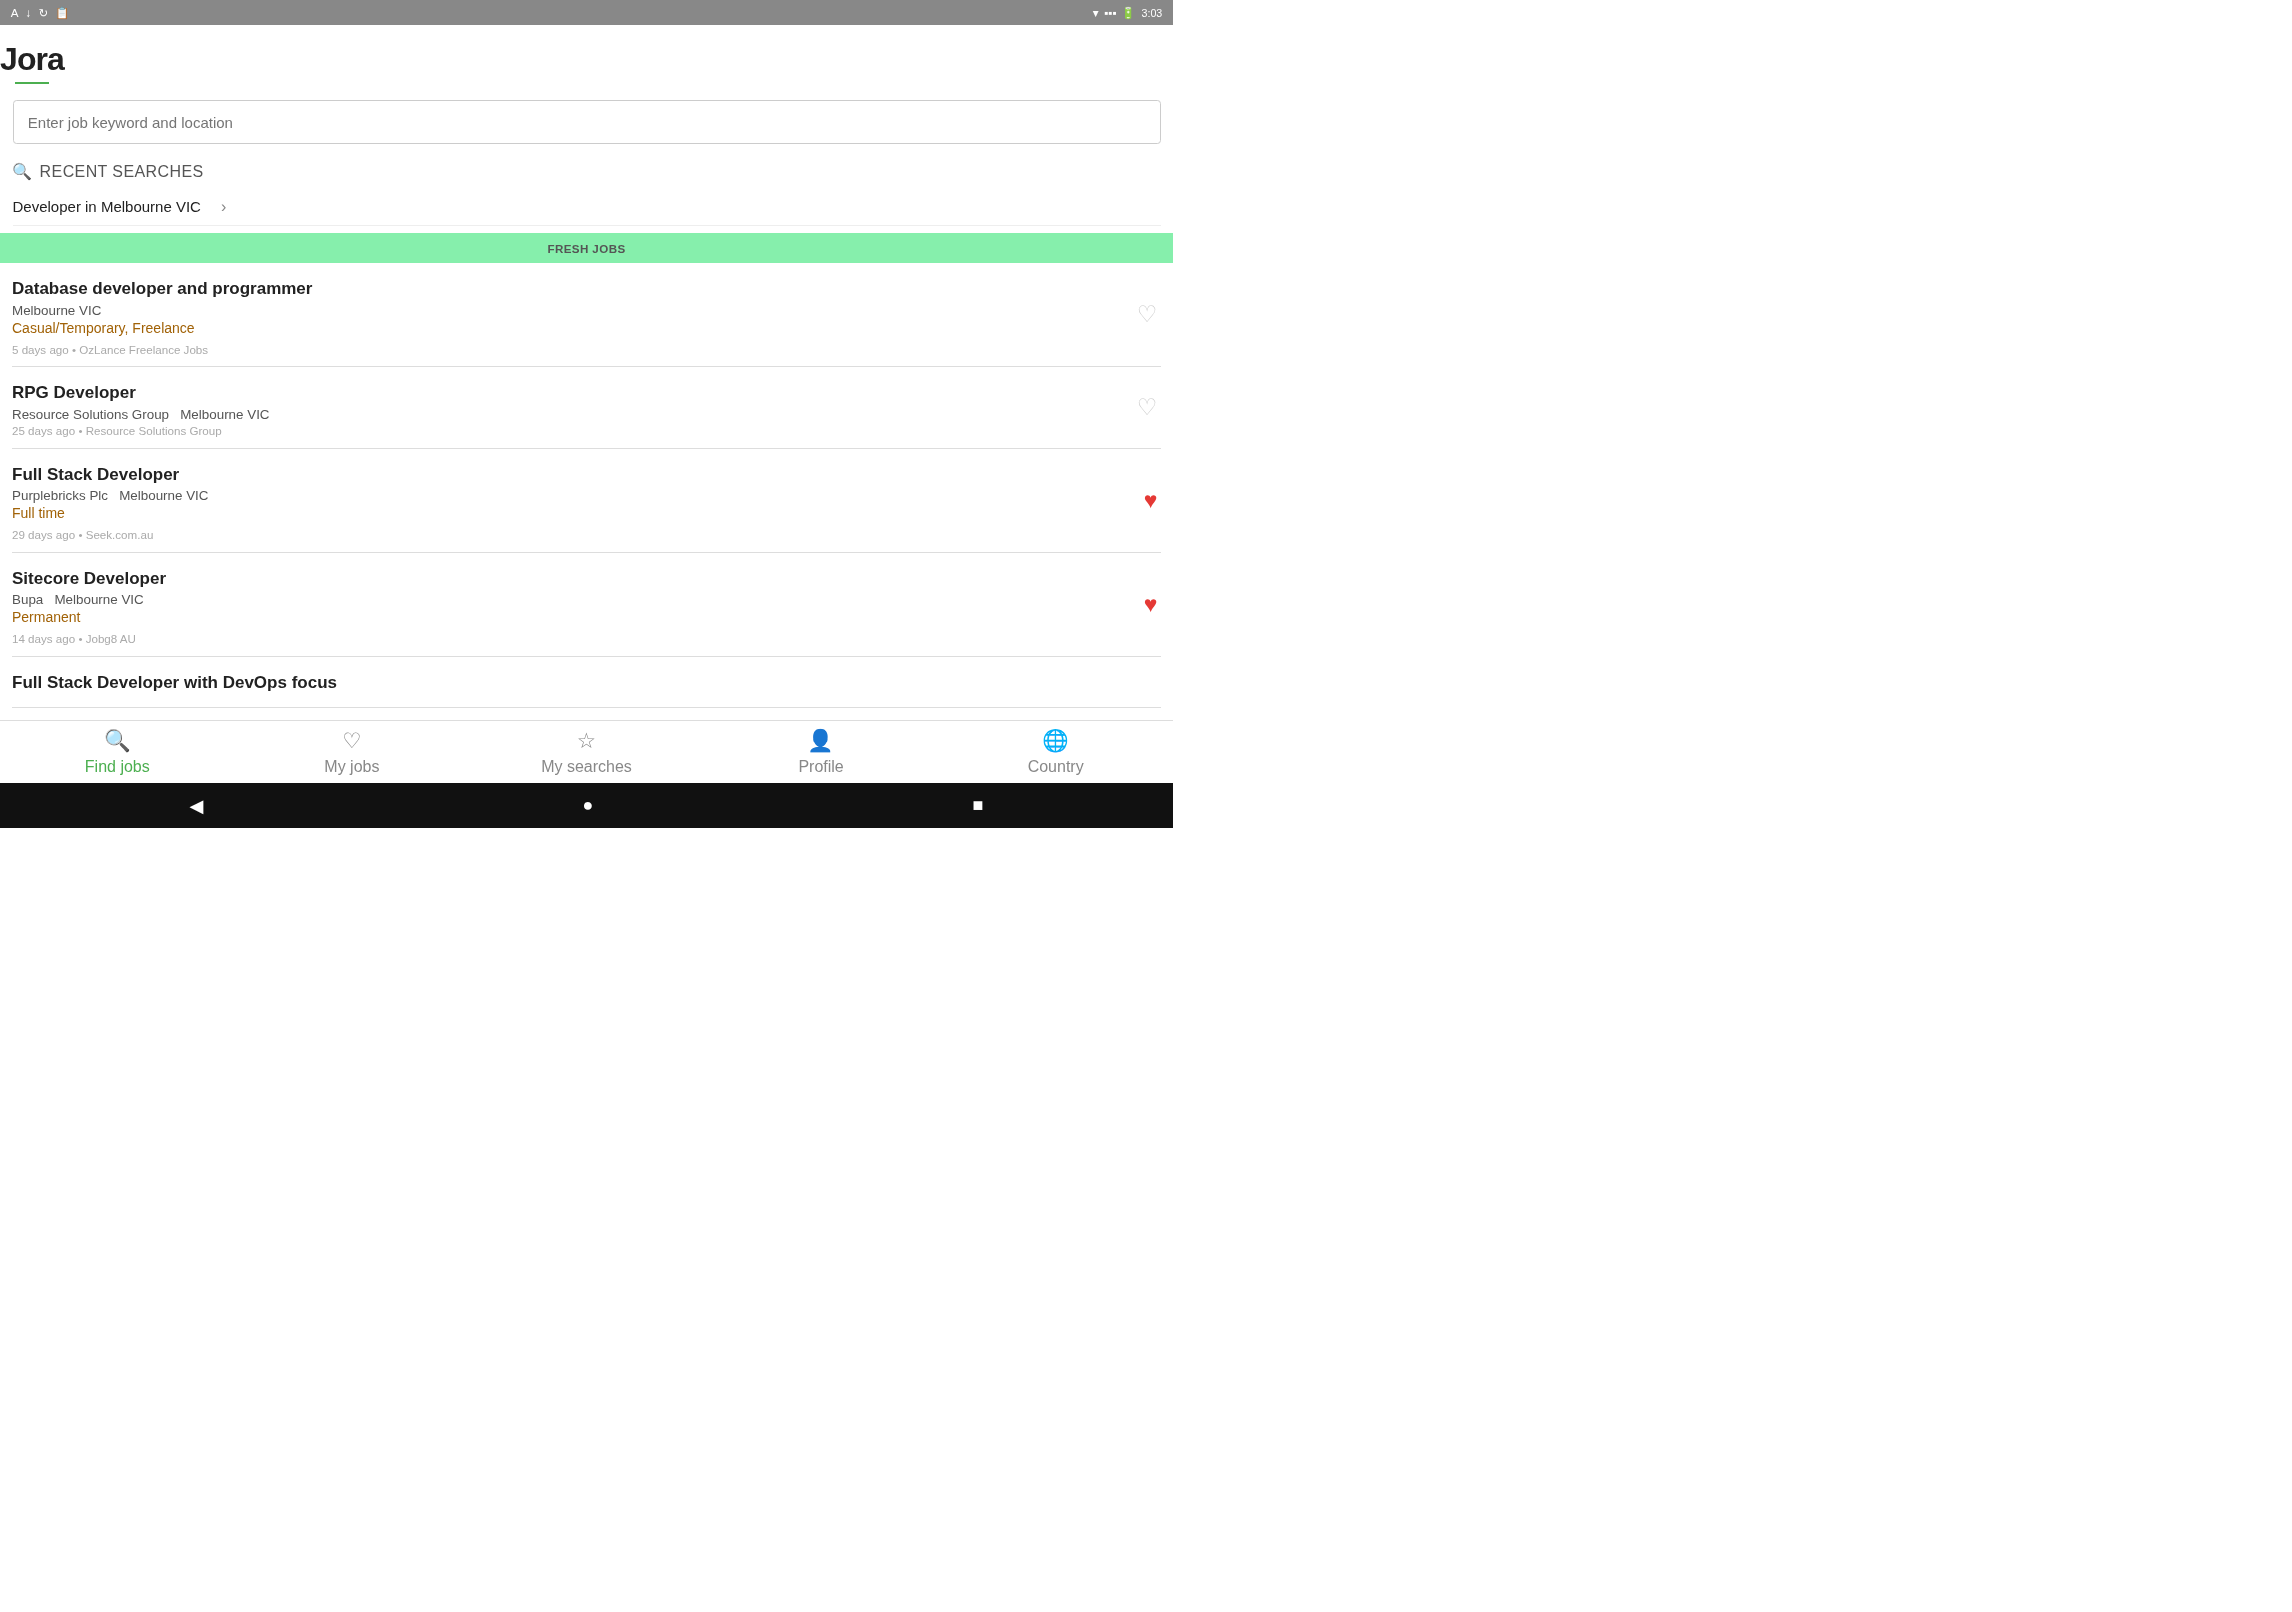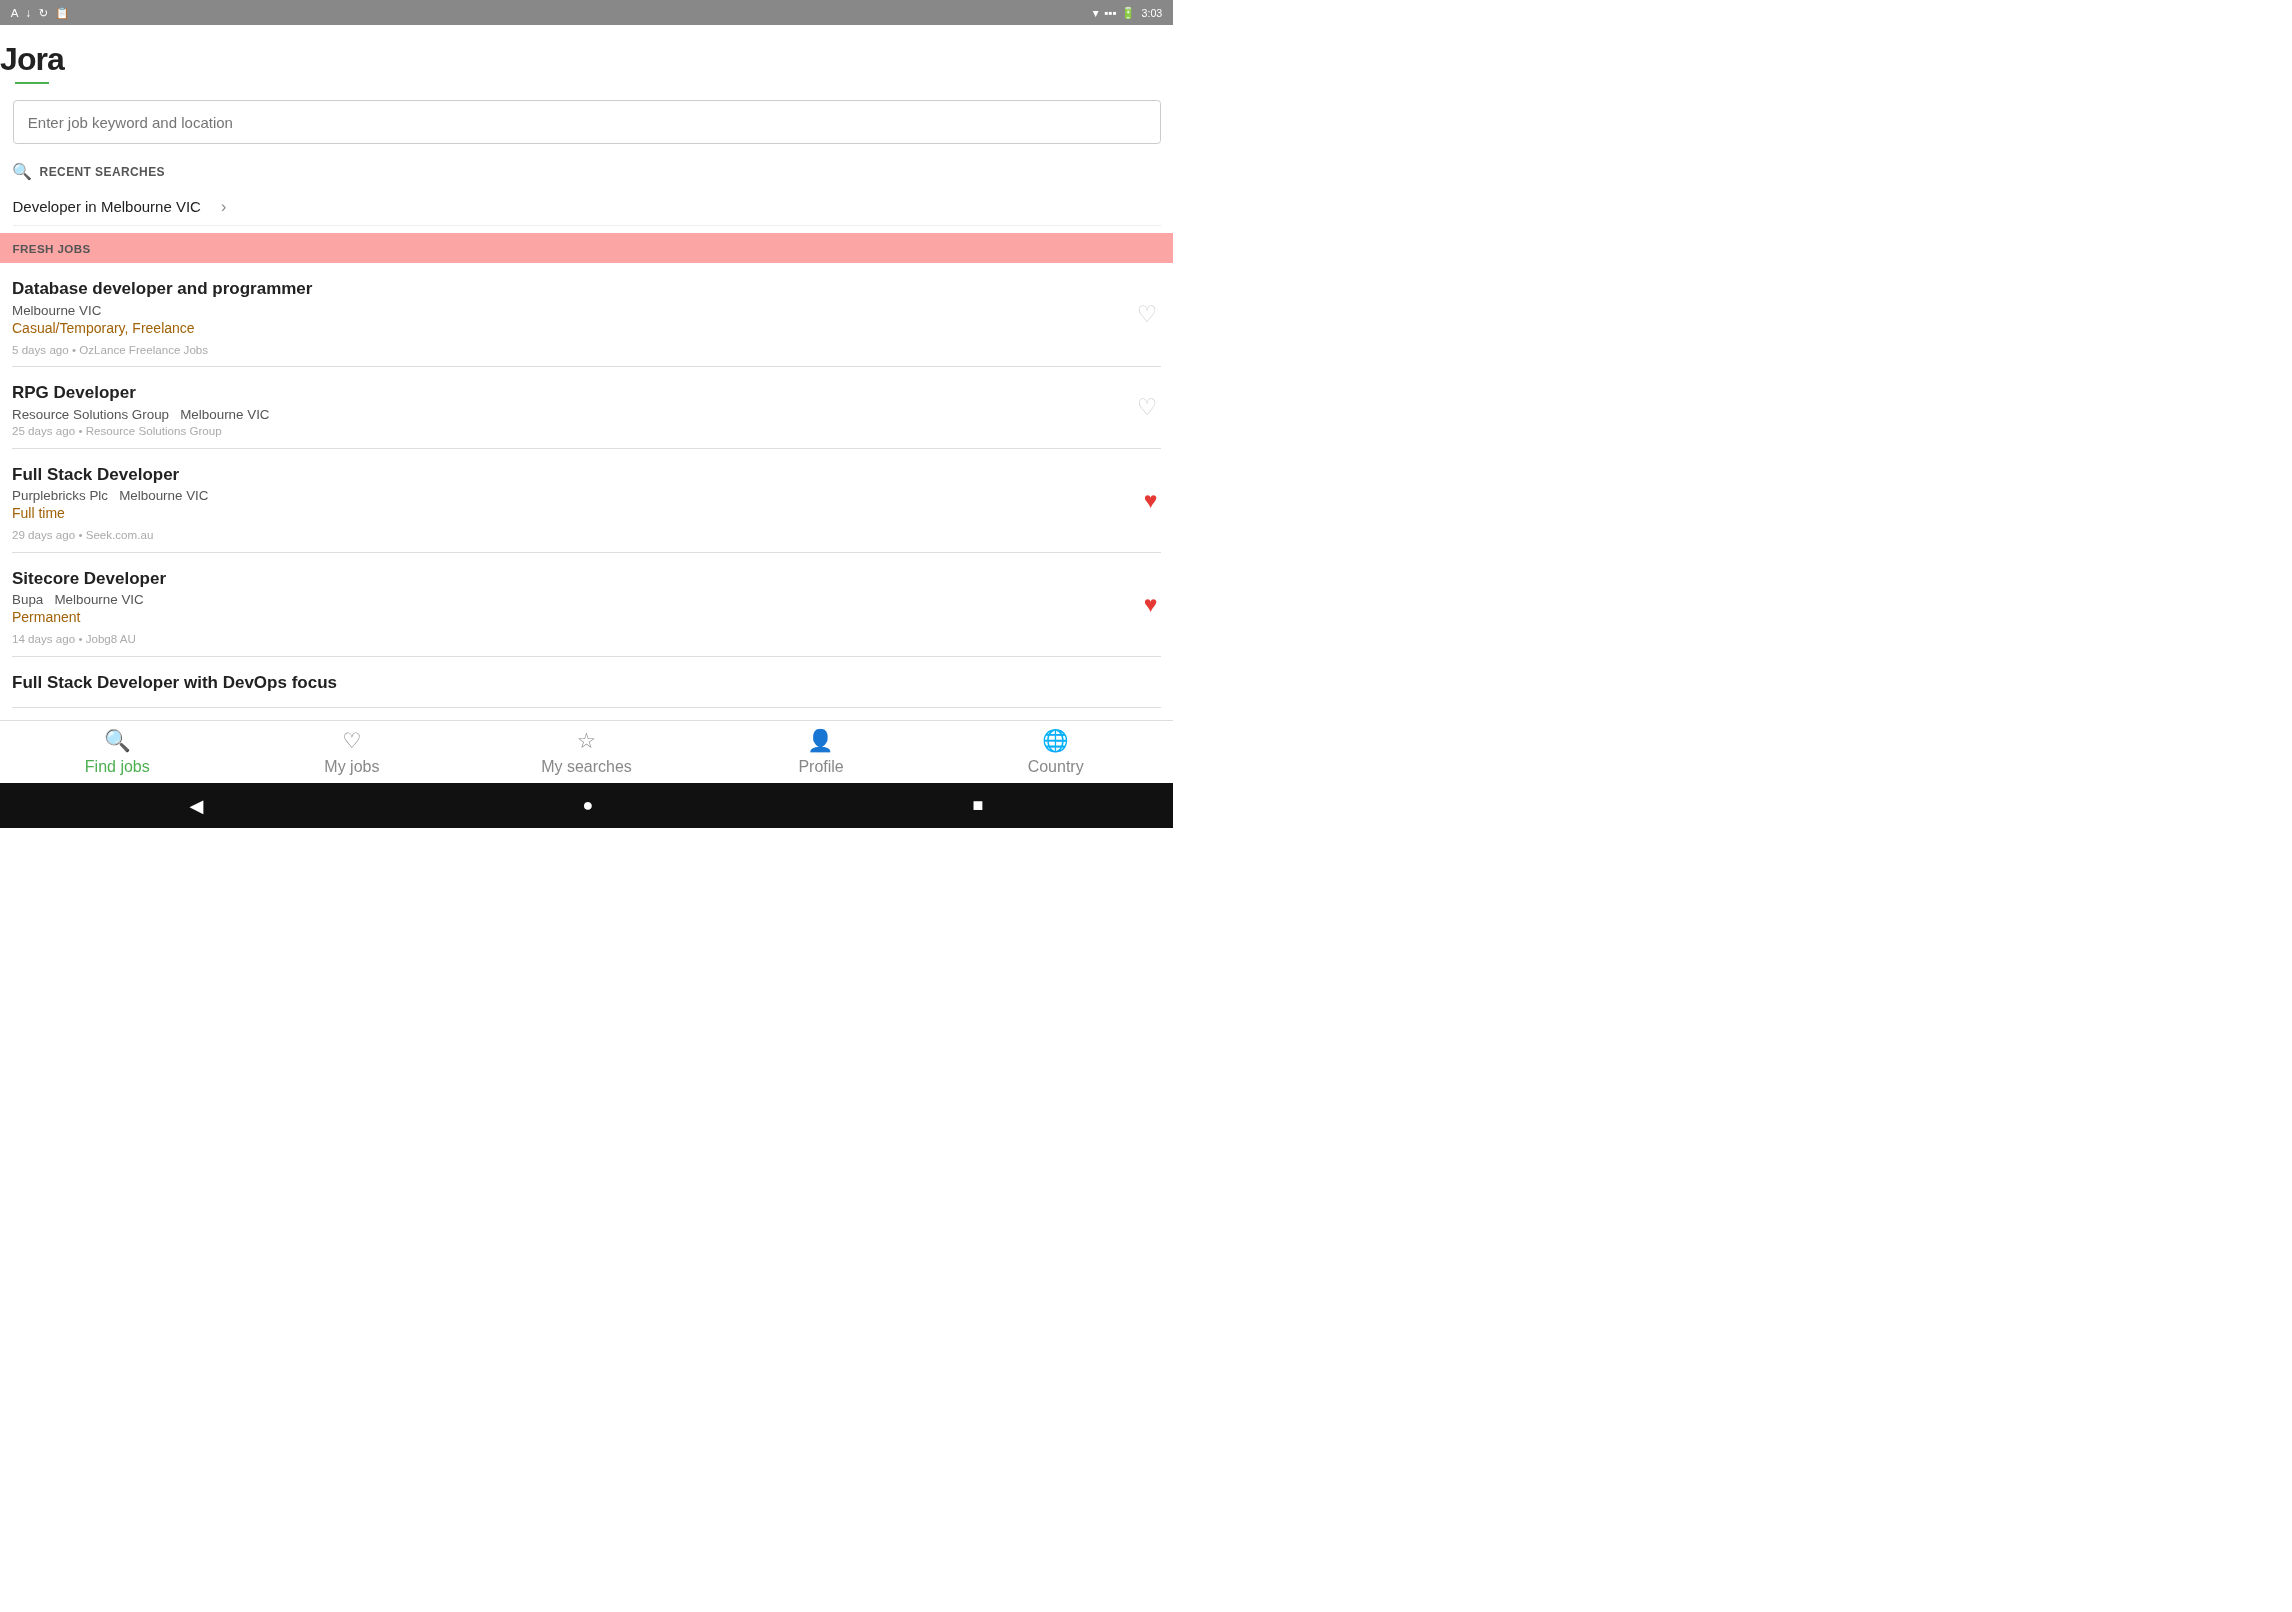--- a/index.html
+++ b/index.html
@@ -92,22 +92,22 @@
       display: flex;
       align-items: center;
       gap: 7.2px;
       margin-bottom: 7.2px;
     }
     .search-icon-small {
       color: #4caf50;
       font-size: 16px;
     }
     .recent-label {
-      font-size: 12px;
-      font-weight: 700;
+      font-size: 16px;
+      font-weight: 400;
       color: #555;
       letter-spacing: 0.4px;
     }
     .recent-item {
       display: flex;
       align-items: center;
       padding: 9px 0;
       border-bottom: 0.9px solid #eee;
       cursor: pointer;
       gap: 20px;
@@ -116,23 +116,24 @@
       font-size: 15px;
       color: #222;
     }
     .chevron-right {
       color: #888;
       font-size: 16px;
     }
 
     
     .section-divider {
-      background: #fca5a5;
+      background: #86efac;
       padding: 7.2px 12.5px;
       margin-top: 3.6px;
+      text-align: center;
     }
     .section-divider-label {
       font-size: 11.6px;
       font-weight: 700;
       color: #555;
       letter-spacing: 0.4px;
     }
 
     
     .job-list {

